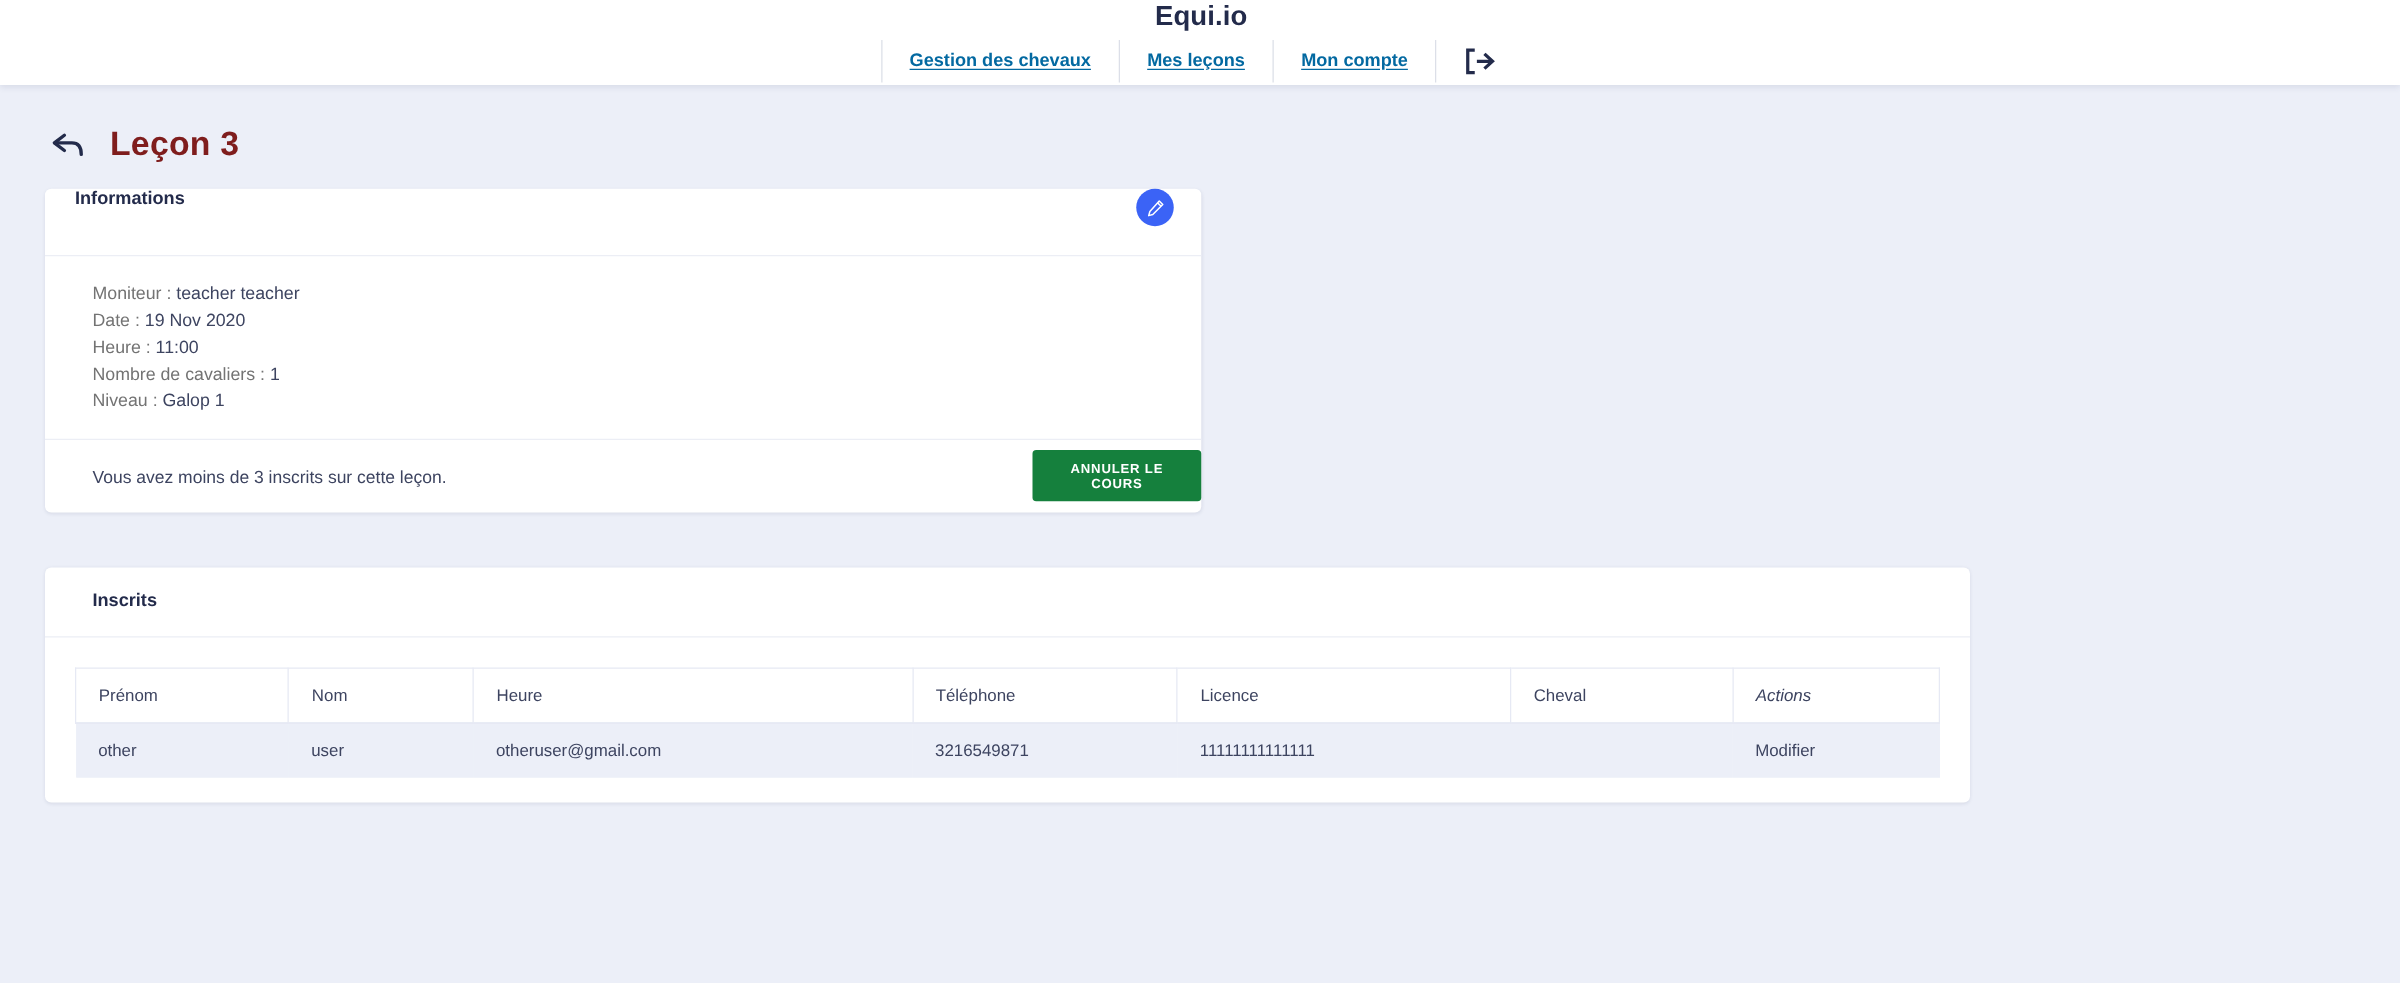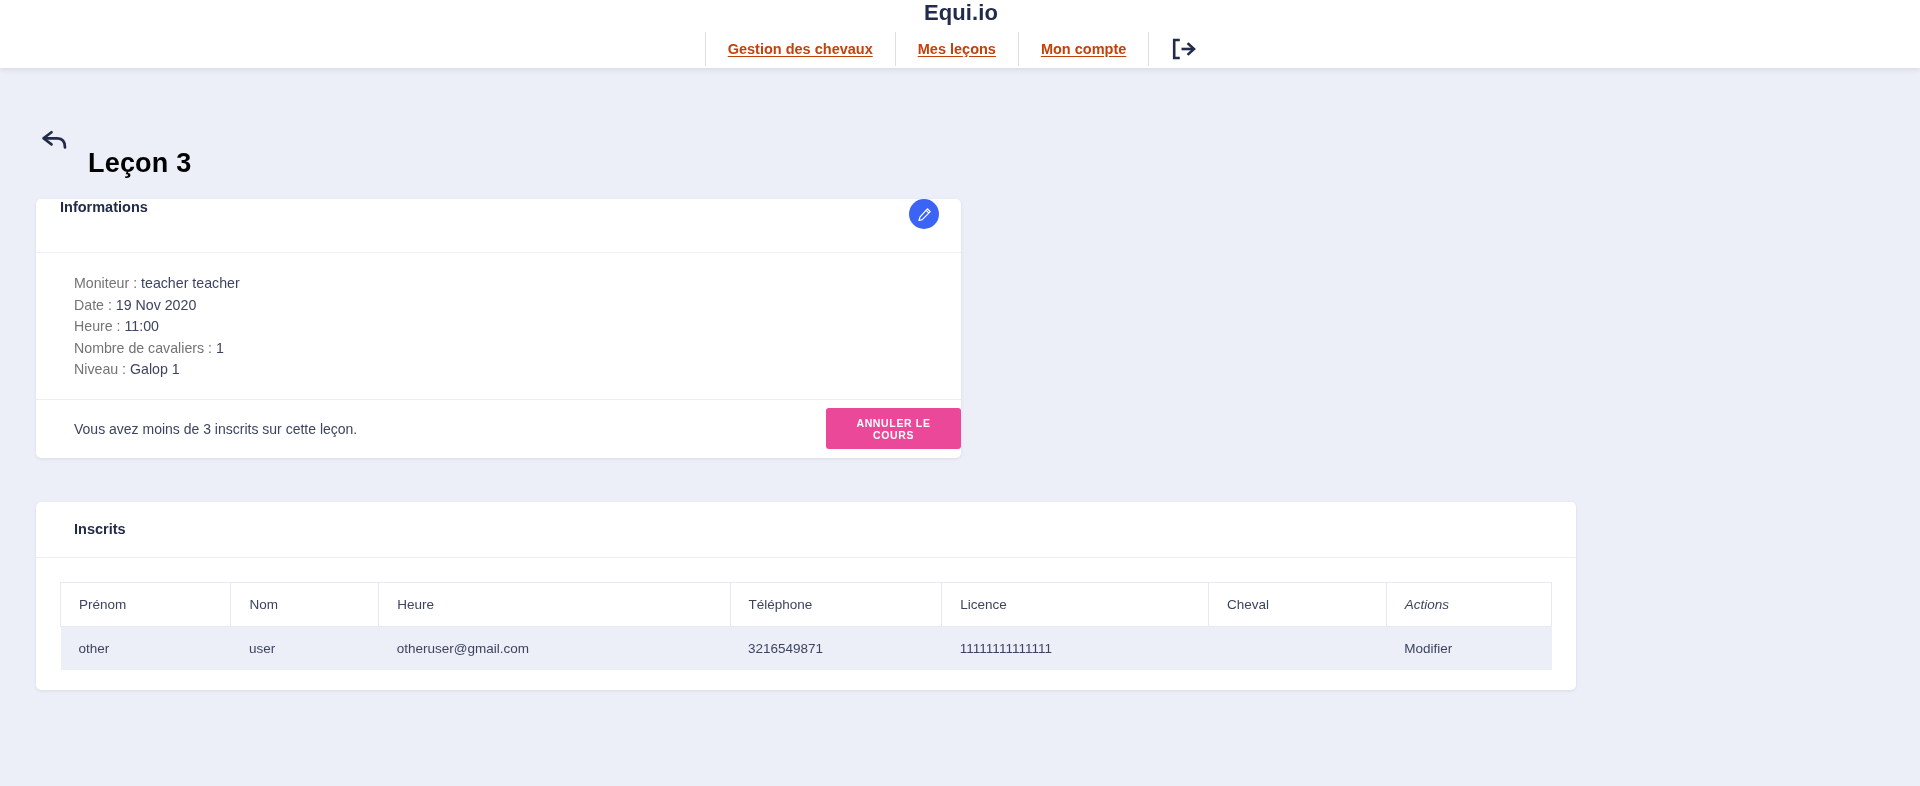--- a/index.html
+++ b/index.html
@@ -44,21 +44,21 @@
   }
   .nav-sep {
     width: 1px;
     height: 34px;
     background: #dcdfe8;
   }
   .nav-link {
     padding: 0 22px;
     font-size: 14.5px;
     font-weight: bold;
-    color: #c2410c;
+    color: #0369a1;
     text-decoration: underline;
     text-underline-offset: 2px;
     white-space: nowrap;
     cursor: pointer;
     line-height: 38px;
   }
   .nav-icon-wrap {
     padding: 0 20px 0 22px;
     display: flex;
     align-items: center;
@@ -79,23 +79,22 @@
     width: 34px;
     height: 30px;
     display: flex;
     align-items: center;
     justify-content: center;
     cursor: pointer;
   }
   .page-title {
     font-size: 27px;
     font-weight: bold;
-    color: #000000;
+    color: #7f1d1d;
     letter-spacing: 0.2px;
-    margin-top: 48px;
   }
 
   
   .card {
     background: #ffffff;
     border-radius: 5px;
     box-shadow: 0 1px 3px rgba(40, 50, 90, 0.10);
   }
   .card-info {
     width: 925px;
@@ -145,21 +144,21 @@
     padding: 0 38px;
     position: relative;
   }
   .footer-note {
     font-size: 14px;
     color: #3d4460;
   }
   .btn-warning {
     position: absolute;
     left: 790px;
-    background: #ec4899;
+    background: #15803d;
     color: #ffffff;
     border: none;
     border-radius: 3px;
     font-size: 10.5px;
     font-weight: bold;
     letter-spacing: 0.65px;
     padding: 9px 13px 8px;
     cursor: pointer;
     font-family: "Liberation Sans", sans-serif;
     text-transform: uppercase;

